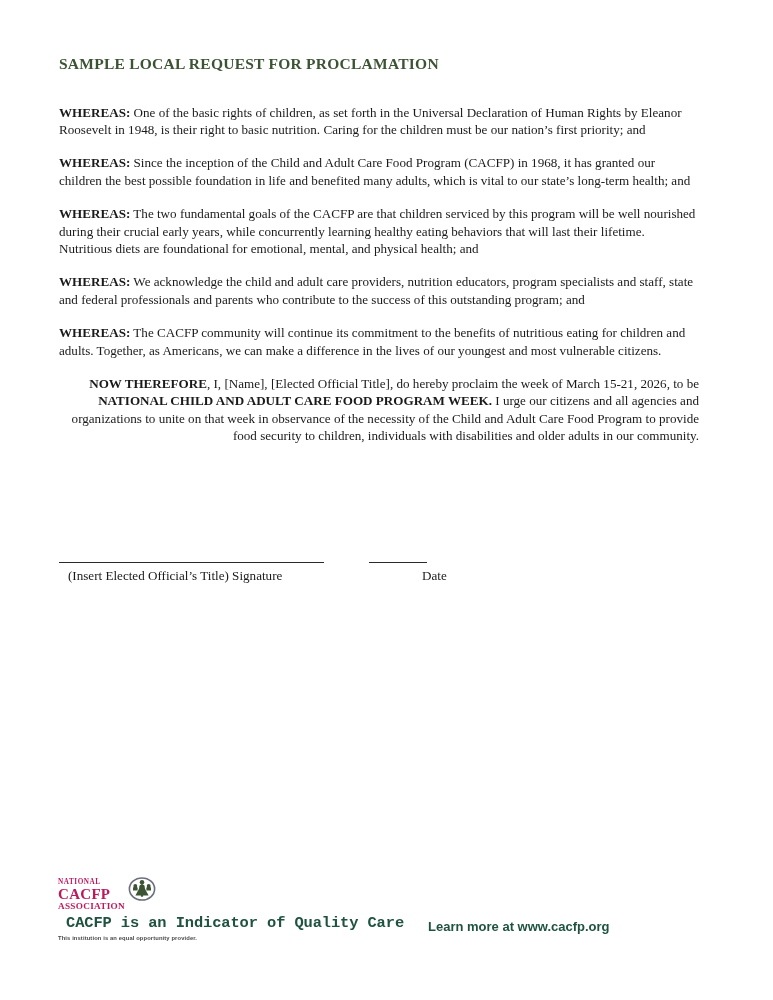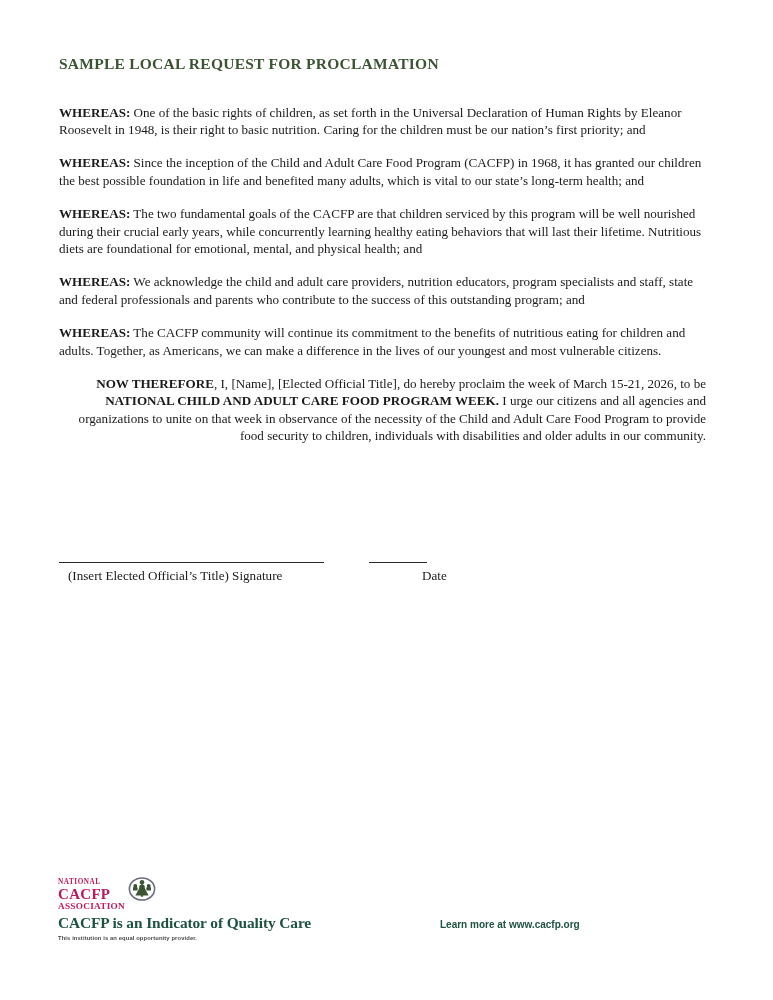--- a/index.html
+++ b/index.html
@@ -27,21 +27,21 @@
     font-weight: bold;
     font-size: 15.5px;
     letter-spacing: 0.25px;
     color: #3c5434;
     margin: 0 0 30px 0;
     line-height: 1.2;
   }
   .clause {
     font-size: 13.1px;
     line-height: 1.33;
-    margin: 0 8px 16px 0;
+    margin: 0 15px 16px 0;
     text-align: left;
     color: #1a1a1a;
   }
   .clause .lead {
     font-weight: bold;
   }
   .clause.final {
     margin-bottom: 0;
     text-align: right;
   }
@@ -126,47 +126,47 @@
     font-weight: bold;
     letter-spacing: 0.3px;
     display: block;
     margin-top: 0.5px;
   }
   .brand-emblem {
     margin-left: 3px;
     margin-top: -1px;
   }
   .tagline {
-    font-family: Liberation Serif, serif;
+    font-family: Liberation Mono, monospace;
     font-size: 15.4px;
     font-weight: bold;
     color: #1f5240;
     letter-spacing: -0.1px;
     margin-top: 3px;
     white-space: nowrap;
+    margin-left: 8px;
   }
   .fineprint {
     font-family: "Liberation Sans", "DejaVu Sans", sans-serif;
     font-size: 5.8px;
     font-weight: bold;
     color: #4a4a4a;
     letter-spacing: 0.12px;
     margin-top: 2.5px;
     white-space: nowrap;
   }
   .learn-more {
     position: absolute;
     left: 428px;
     top: 41px;
     font-family: "Liberation Sans", "DejaVu Sans", sans-serif;
-    font-size: 10px;
+    font-size: 13px;
     font-weight: bold;
     color: #1f5240;
     white-space: nowrap;
-    margin-left: 12px;
   }
 </style>
 </head>
 <body>
 
 <div class="page">
 
   <div class="doc-body">
 
     <h1 class="doc-title">SAMPLE LOCAL REQUEST FOR PROCLAMATION</h1>

